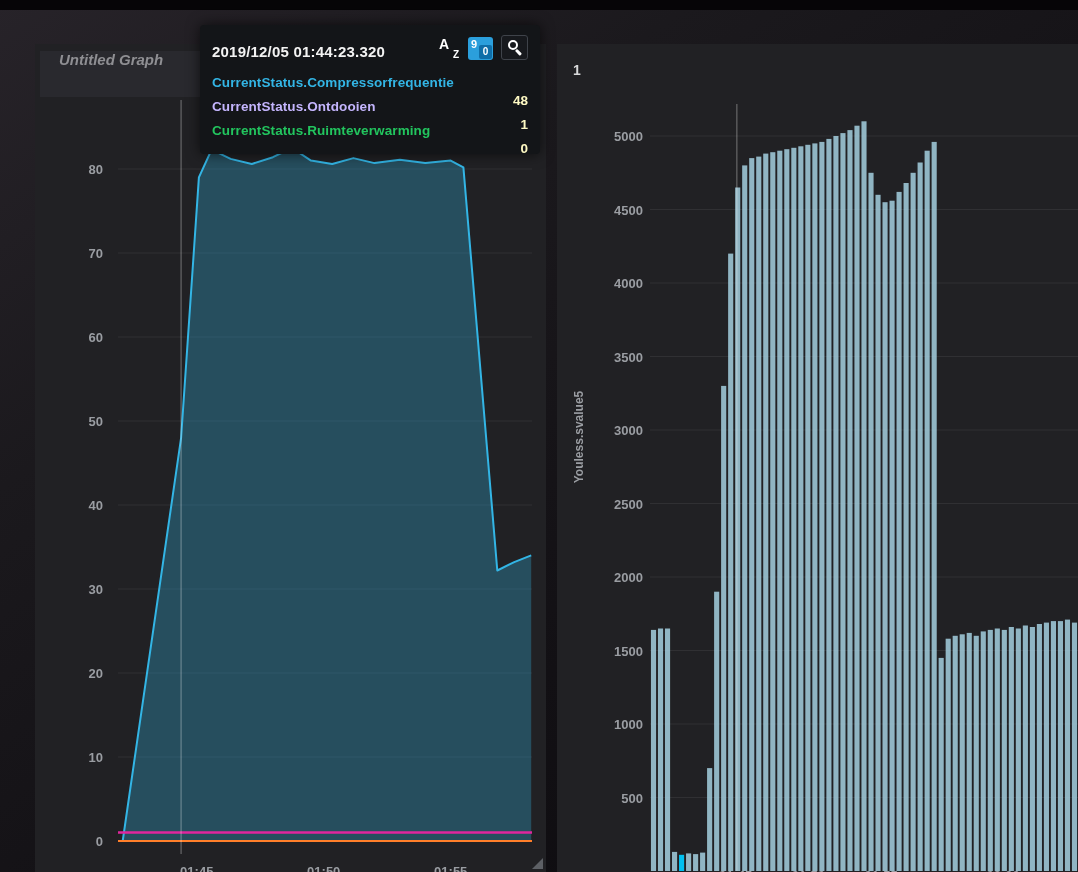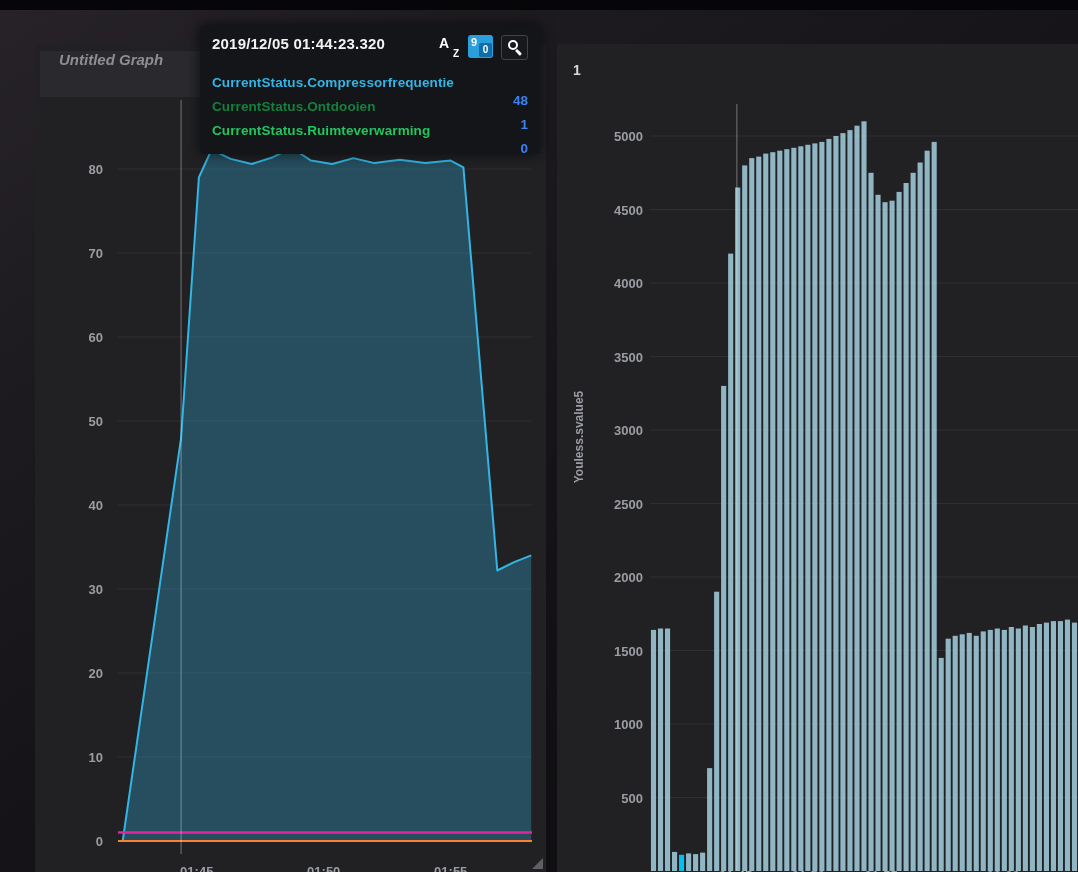--- a/index.html
+++ b/index.html
@@ -28,21 +28,21 @@
   .resize-handle {
     position:absolute; right:3px; bottom:3px; width:0; height:0;
     border-left:11px solid transparent; border-bottom:11px solid #5d6065; z-index:3;
   }
 
   .tooltip {
     position:absolute; left:200px; top:25px; width:340px;
     background:#131518; border-radius:4px; padding:10px 12px 12px 12px;
     box-shadow:0 0 14px rgba(0,0,0,0.65); z-index:20;
   }
-  .tt-head { display:flex; align-items:flex-start; gap:8px; margin-bottom:10px; }
+  .tt-head { display:flex; align-items:flex-end; gap:8px; margin-bottom:10px; }
   .tt-time { color:#f3f3f3; font-size:15px; font-weight:700; flex:1; letter-spacing:.2px; }
   .icon-sort { position:relative; width:22px; height:24px; cursor:pointer; }
   .icon-sort .big   { position:absolute; left:1px; top:0;   color:#fff; font-size:14px; font-weight:700; }
   .icon-sort .small { position:absolute; right:1px; bottom:0; color:#fff; font-size:10px; font-weight:700; }
   .icon-decimals {
     position:relative; width:25px; height:23px; background:#2b9fdc; border-radius:3px; cursor:pointer;
   }
   .icon-decimals .nine { position:absolute; left:3px; top:1px; color:#fff; font-size:11px; font-weight:700; }
   .icon-decimals .zero {
     position:absolute; right:1px; bottom:1px; width:13px; height:14px; background:#0f6ea8;
@@ -56,21 +56,21 @@
     position:absolute; left:6px; top:4px; width:10px; height:10px;
     border:2px solid #fff; border-radius:50%;
   }
   .icon-search .handle {
     position:absolute; left:15px; top:13px; width:2.5px; height:7px; background:#fff;
     transform:rotate(-45deg); border-radius:1px;
   }
   .tt-row { display:flex; justify-content:space-between; align-items:center; height:24px;
             font-size:13.5px; font-weight:700;gap:40px; }
   .tt-row .lbl { letter-spacing:.1px; }
-  .tt-row .val { color:#3b82f6;margin-top:36px; }
+  .tt-row .val { color:#fef9c3;margin-top:36px; }
 </style>
 </head>
 <body>
 
 <div class="screen">
   <div class="topbar"></div>
 
   <div class="panel panel-left">
     <div class="title-box">
       <span>Untitled Graph</span>
@@ -214,21 +214,21 @@
         <span class="lens"></span>
         <span class="handle"></span>
       </span>
     </div>
     <div id="tt-series">
         <div class="tt-row">
           <span class="lbl" style="color: rgb(51, 181, 229);">CurrentStatus.Compressorfrequentie</span>
           <span class="val">48</span>
         </div>
         <div class="tt-row">
-          <span class="lbl" style="color: #15803d;">CurrentStatus.Ontdooien</span>
+          <span class="lbl" style="color: #c4b5fd;">CurrentStatus.Ontdooien</span>
           <span class="val">1</span>
         </div>
         <div class="tt-row">
           <span class="lbl" style="color: #22c55e;">CurrentStatus.Ruimteverwarming</span>
           <span class="val">0</span>
         </div>
       </div>
   </div>
 </div>
 

